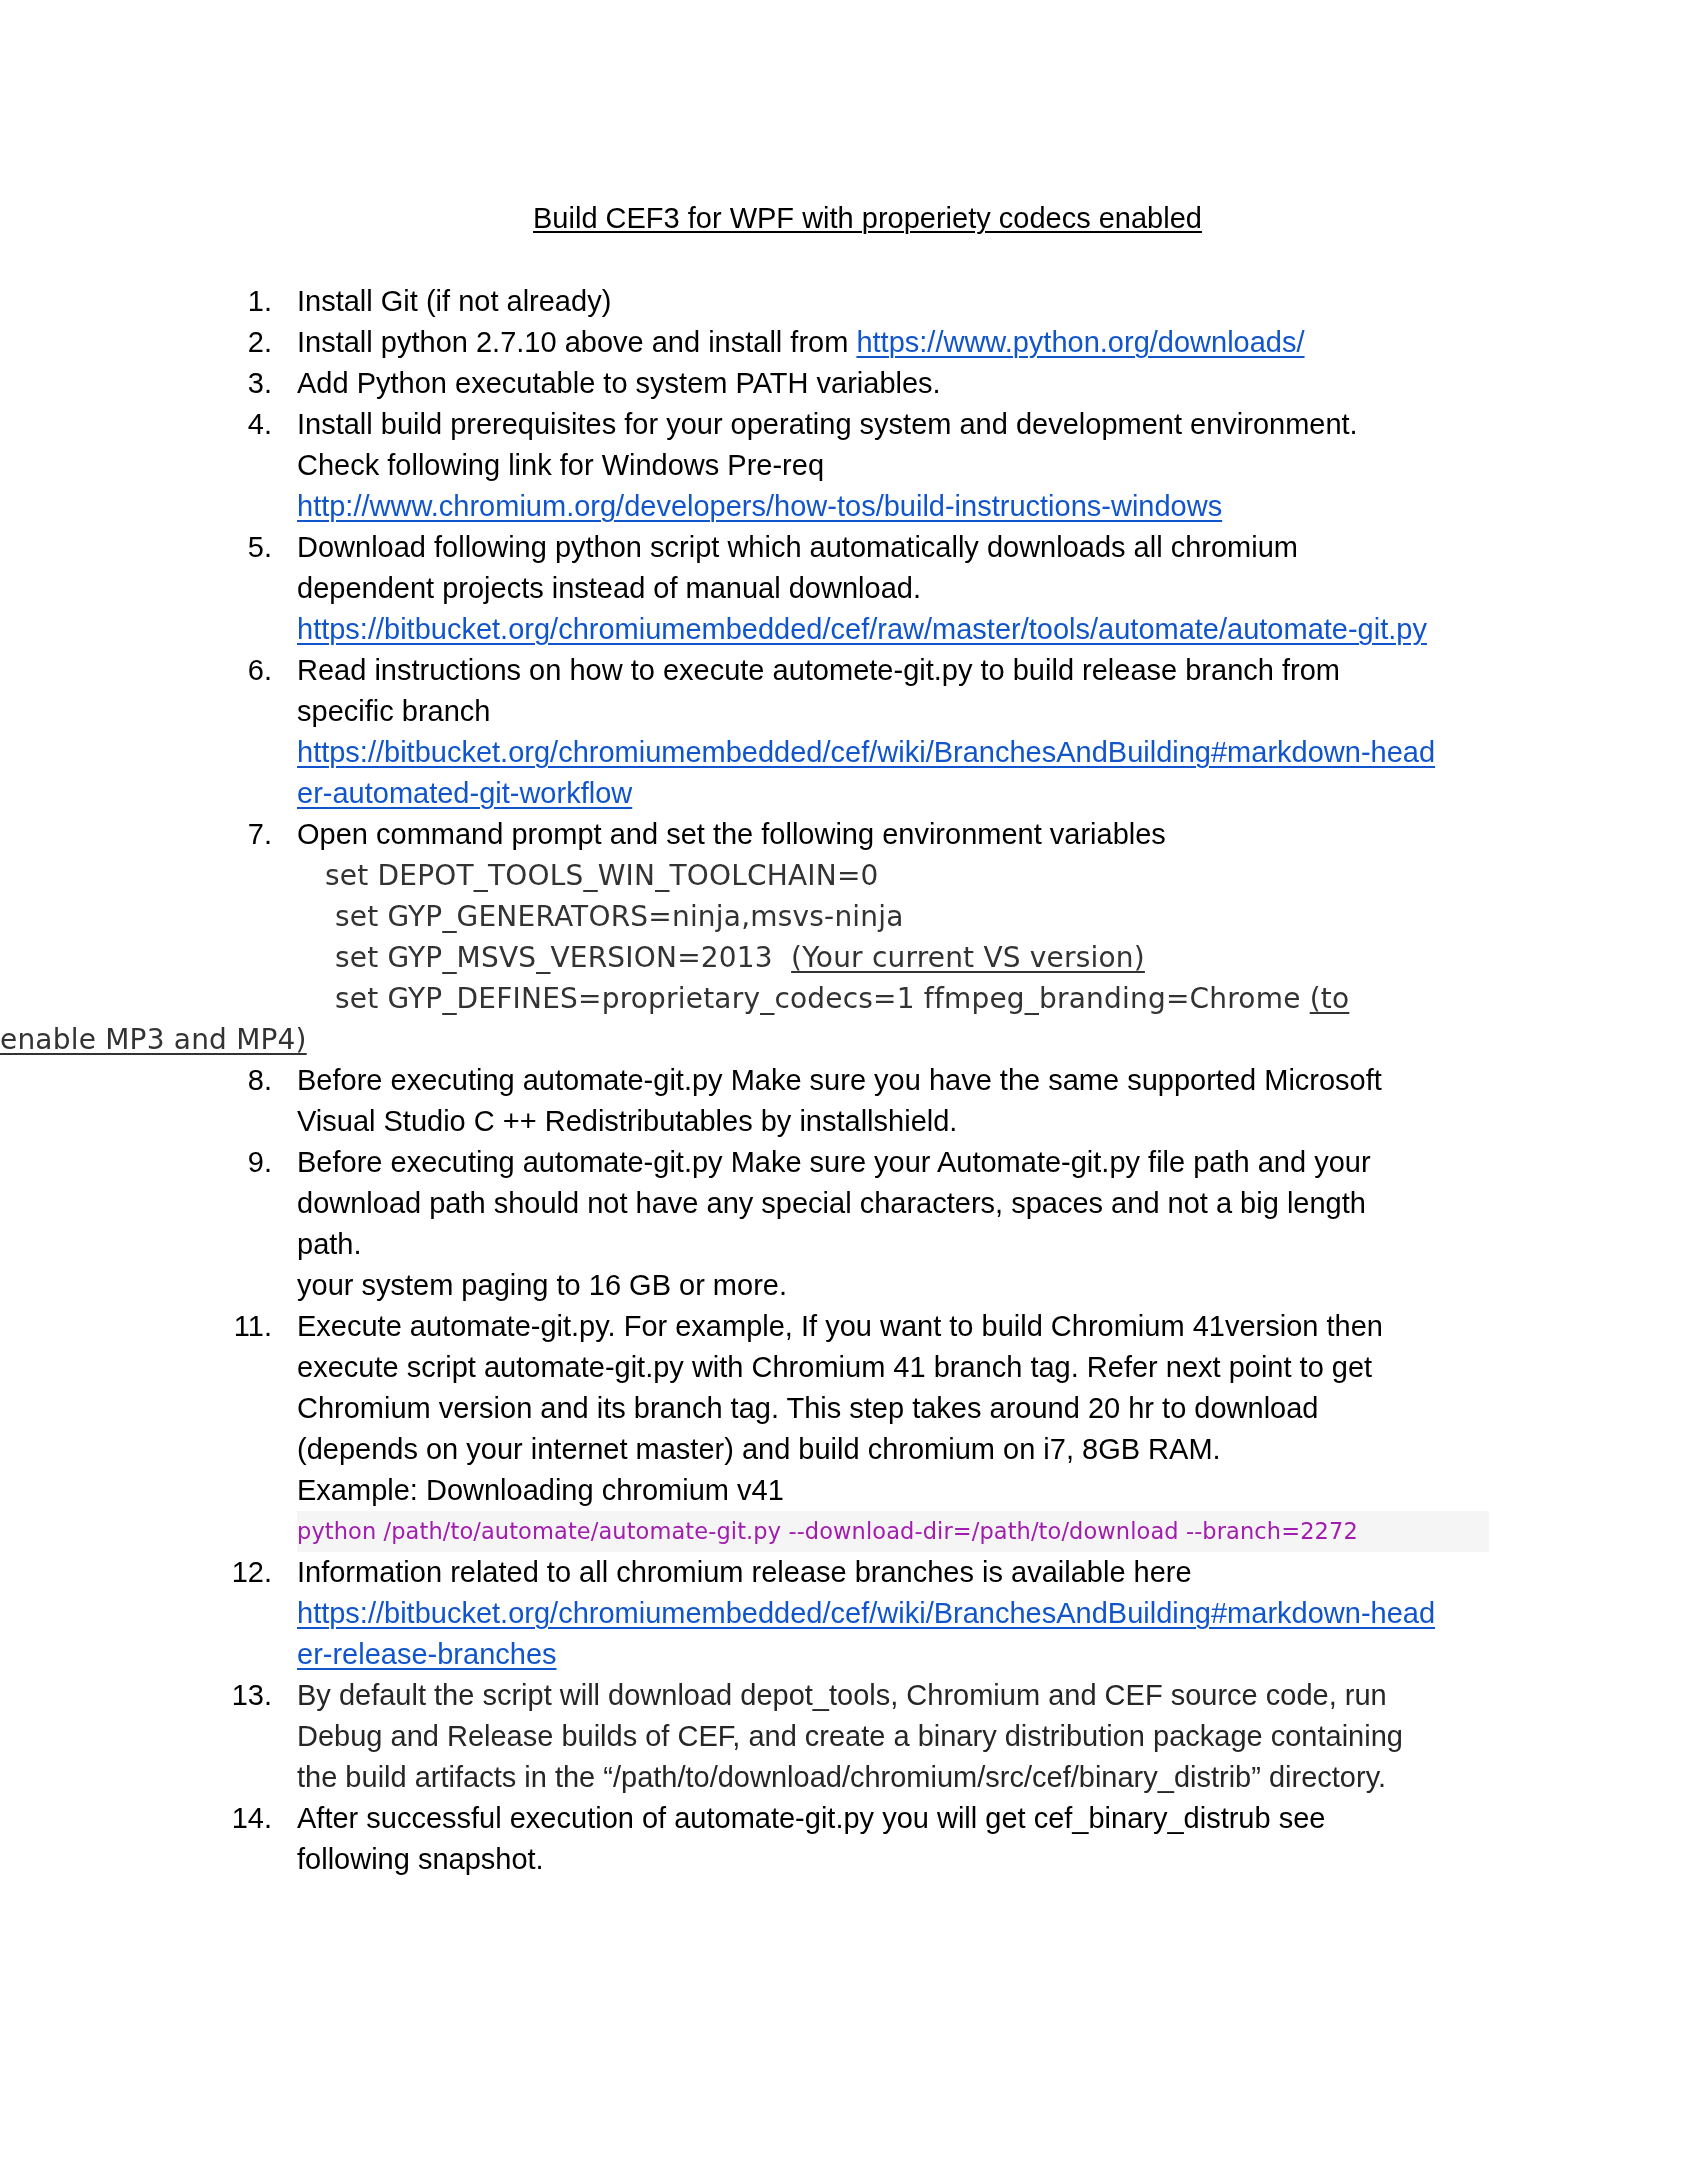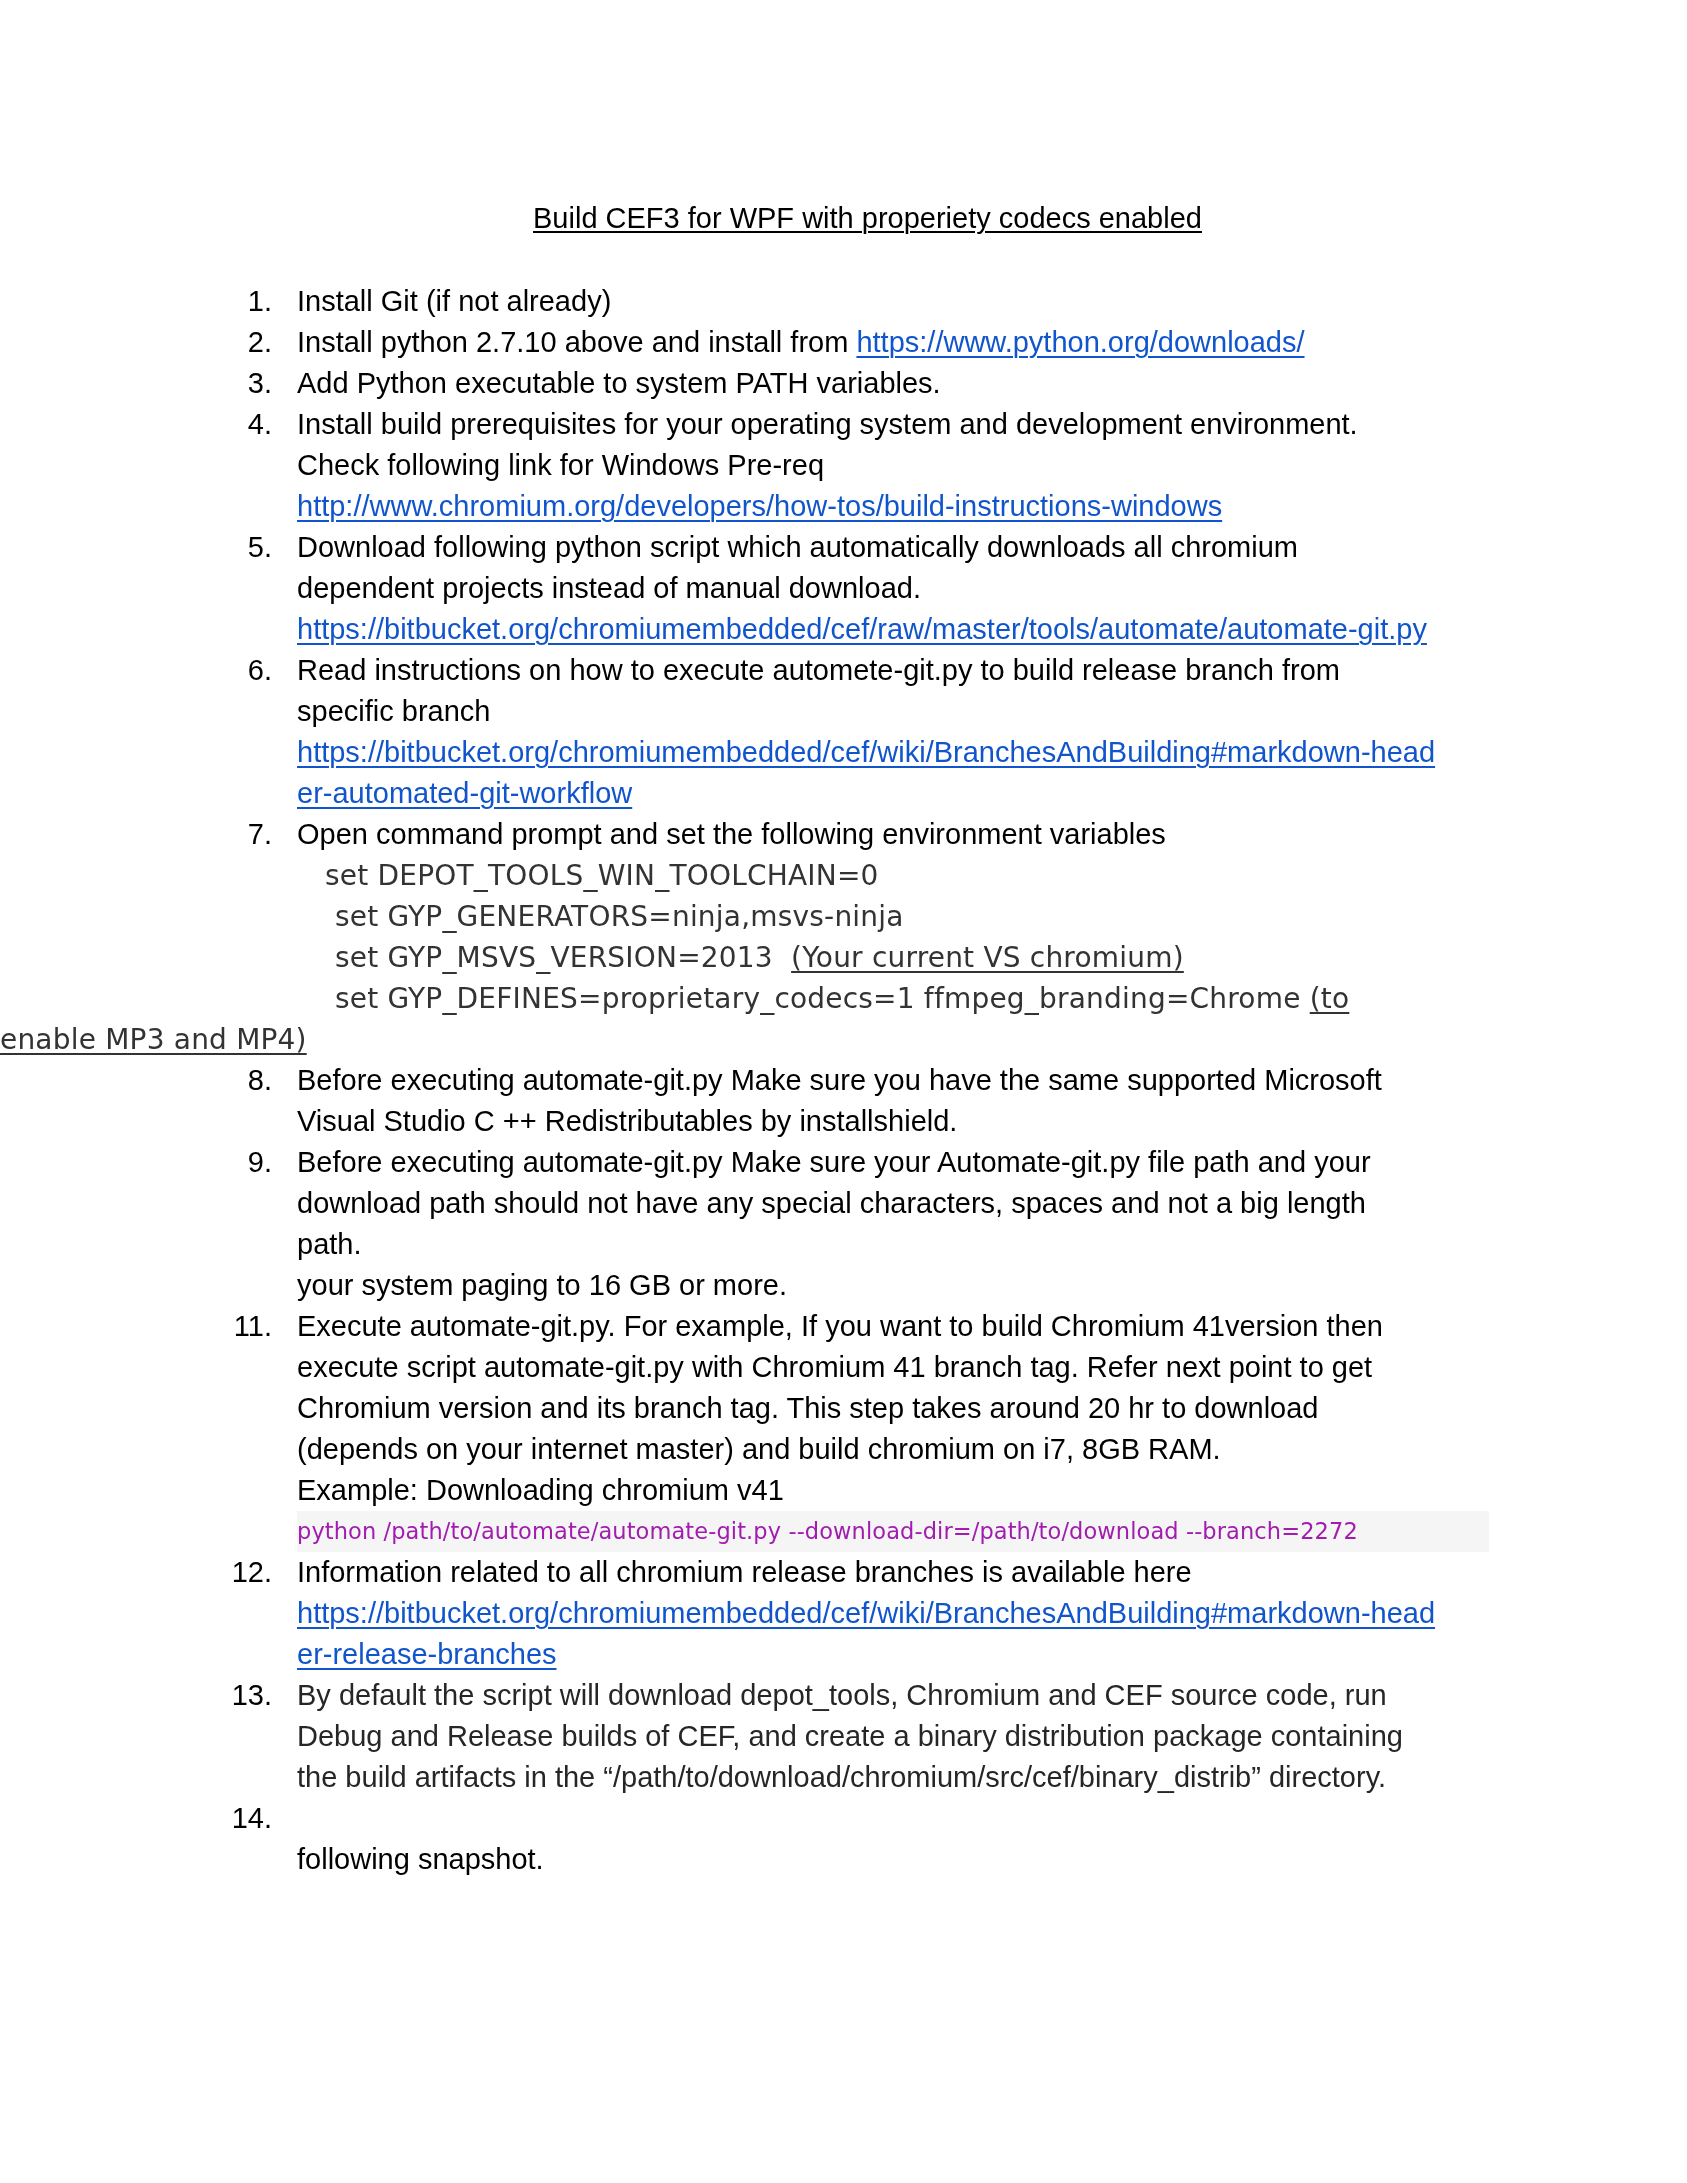--- a/index.html
+++ b/index.html
@@ -99,21 +99,21 @@
     <span class="num">7.</span>
     <span class="txt">Open command prompt and set the following environment variables</span>
   </div>
   <div class="line">
     <span class="txt mono env1">set DEPOT_TOOLS_WIN_TOOLCHAIN=0</span>
   </div>
   <div class="line">
     <span class="txt mono env2">set GYP_GENERATORS=ninja,msvs-ninja</span>
   </div>
   <div class="line">
-    <span class="txt mono env2"><span>set GYP_MSVS_VERSION=2013</span>&nbsp;&nbsp;<span class="u">(Your current VS chromium)</span></span>
+    <span class="txt mono env2"><span>set GYP_MSVS_VERSION=2013</span>&nbsp;&nbsp;<span class="u">(Your current VS version)</span></span>
   </div>
   <div class="line">
     <span class="txt mono env2"><span>set GYP_DEFINES=proprietary_codecs=1 ffmpeg_branding=Chrome</span> <span class="u">(to</span></span>
   </div>
   <div class="line" style="margin-left:-198px;">
     <span class="txt mono wrapl"><span class="u">enable MP3 and MP4)</span></span>
   </div>
 
   <div class="line">
     <span class="num">8.</span>
@@ -176,18 +176,19 @@
   </div>
   <div class="line">
     <span class="txt gray">Debug and Release builds of CEF, and create a binary distribution package containing</span>
   </div>
   <div class="line">
     <span class="txt gray">the build artifacts in the “/path/to/download/chromium/src/cef/binary_distrib” directory.</span>
   </div>
 
   <div class="line">
     <span class="num">14.</span>
+    <span class="txt">After successful execution of automate-git.py you will get cef_binary_distrub see</span>
   </div>
   <div class="line">
     <span class="txt">following snapshot.</span>
   </div>
 </div>
 
 
 </body></html>

